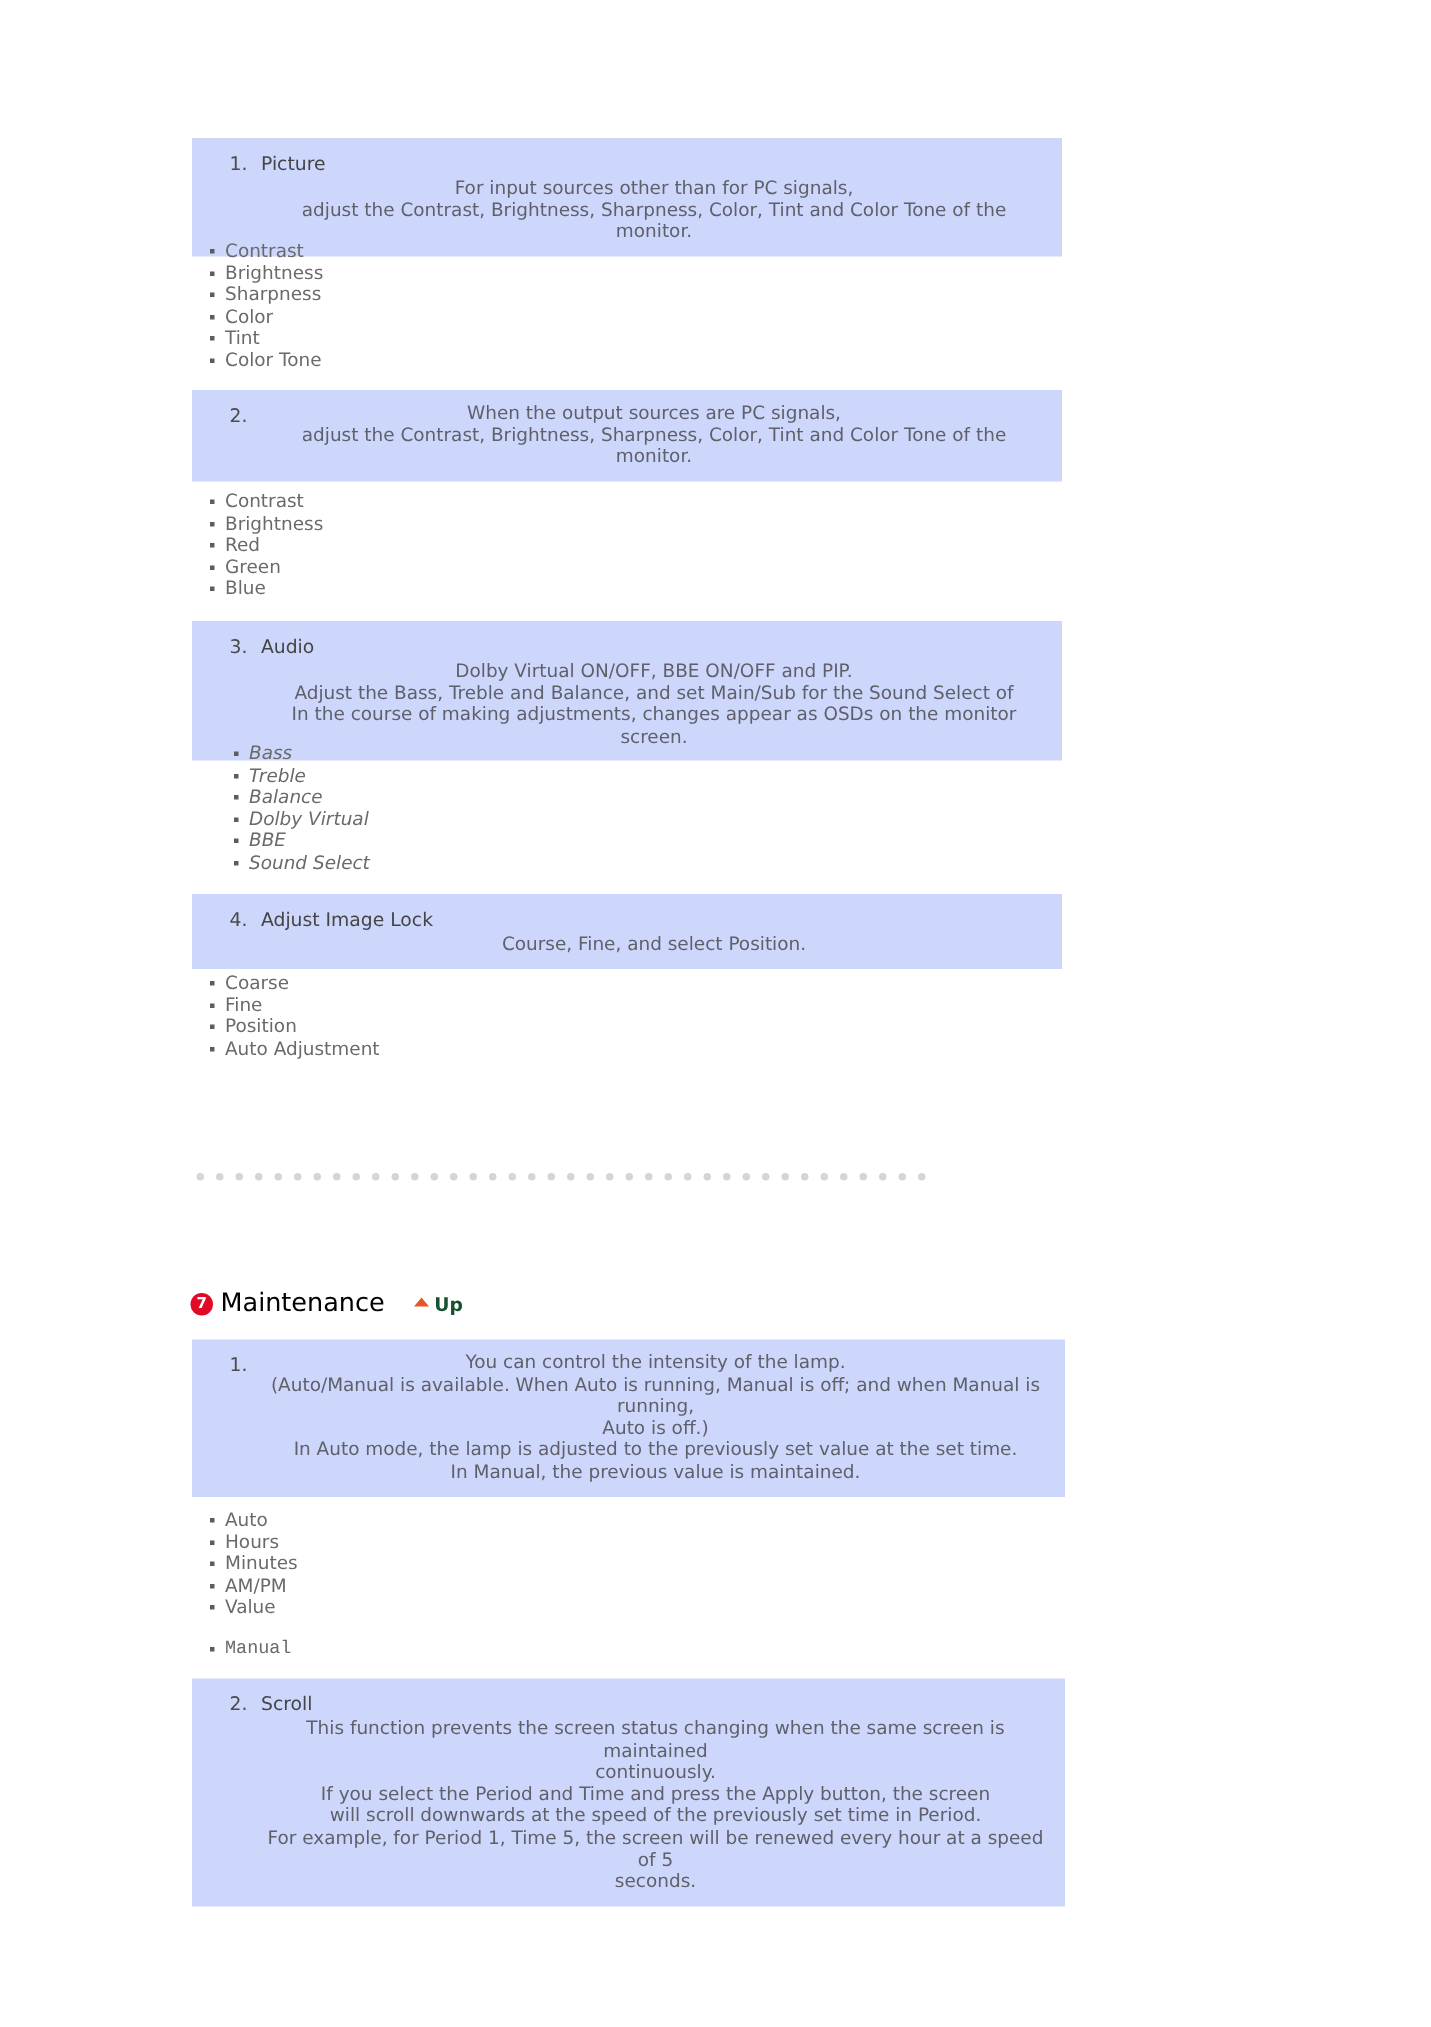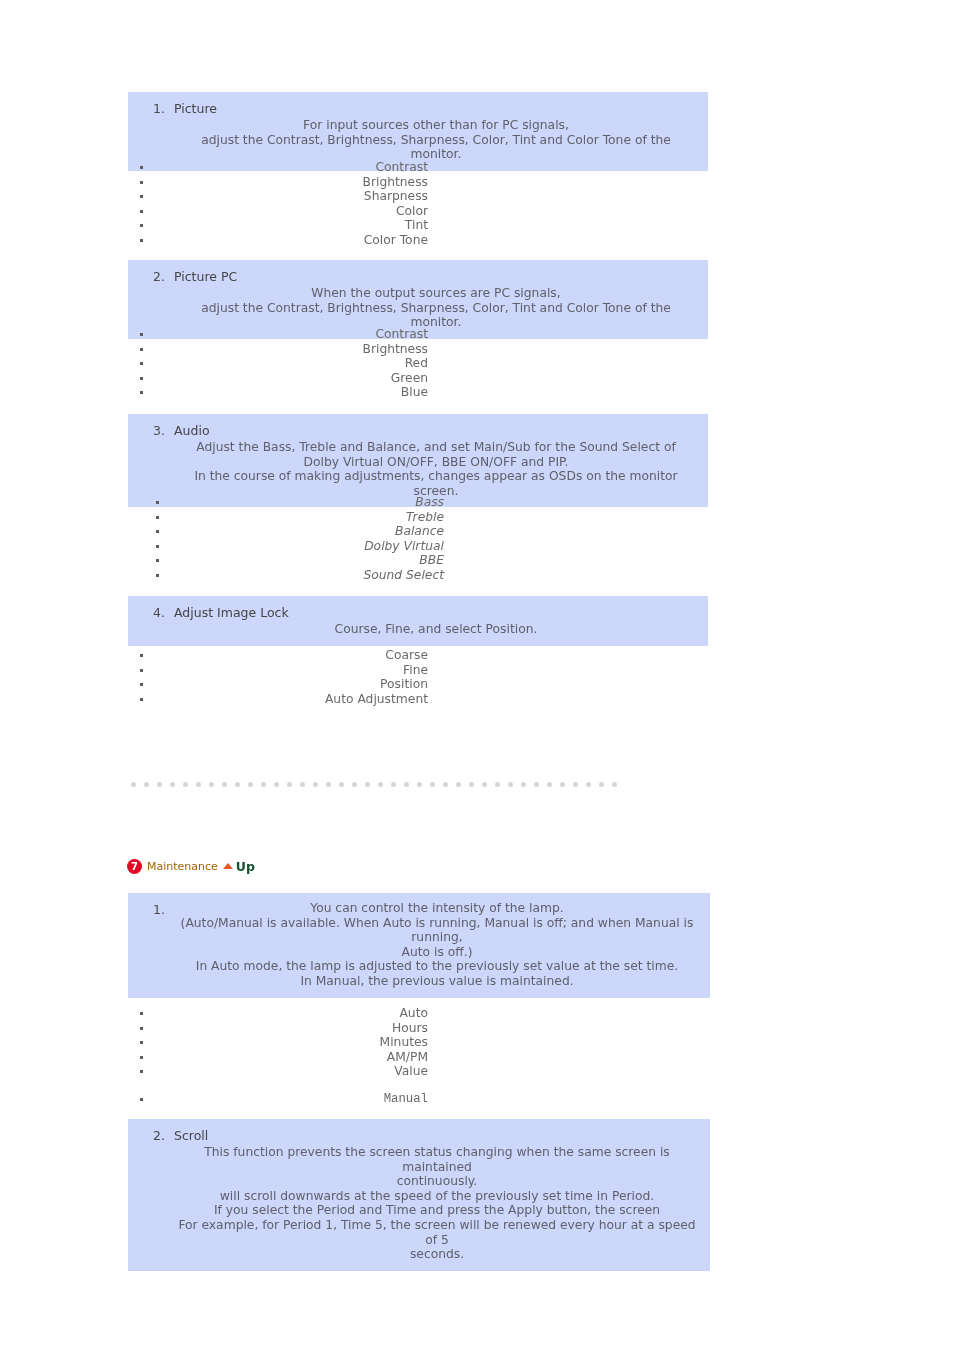--- a/index.html
+++ b/index.html
@@ -62,21 +62,20 @@
     white-space: pre-wrap;
     text-align: center;
   }
 
   
   .bullets {
     position: absolute;
     margin: 0;
     padding: 0;
     list-style: none;
-    text-align: right;
   }
   .bullets li {
     position: relative;
     font-size: 12.3px;
     line-height: 14.6px;
     color: #6a6a6a;
     padding-left: 22px;
   }
   .bullets li::before {
     content: "";
@@ -116,23 +115,23 @@
     background: #e00a26;
     color: #ffffff;
     font-size: 10px;
     font-weight: bold;
     line-height: 15px;
     text-align: center;
     display: inline-block;
     margin-right: 5px;
   }
   .section-title {
-    font-size: 11px;
-    color: #a16207;
-    margin-right: 5px;
+    font-size: 17px;
+    color: #000000;
+    margin-right: 20px;
   }
   .up-triangle {
     width: 0;
     height: 0;
     border-left: 5px solid transparent;
     border-right: 5px solid transparent;
     border-bottom: 6px solid #e5562a;
     display: inline-block;
     margin-right: 3px;
     position: relative;
@@ -166,42 +165,41 @@
     <li>Sharpness</li>
     <li>Color</li>
     <li>Tint</li>
     <li>Color Tone</li>
   </ul>
 
   <div class="panel" style="left:128px; top:260px; width:580px;">
     <div class="panel-row">
       <div class="panel-num">2.</div>
       <div class="panel-body">
-        <div class="panel-title">Picture PC</div>
         <div class="panel-line">When the output sources are PC signals,</div>
         <div class="panel-line">adjust the Contrast, Brightness, Sharpness, Color, Tint and Color Tone of the monitor.</div>
       </div>
     </div>
   </div>
 
   <ul class="bullets" style="left:128px; top:327px; width:300px;">
     <li>Contrast</li>
     <li>Brightness</li>
     <li>Red</li>
     <li>Green</li>
     <li>Blue</li>
   </ul>
 
   <div class="panel" style="left:128px; top:414px; width:580px;">
     <div class="panel-row">
       <div class="panel-num">3.</div>
       <div class="panel-body">
         <div class="panel-title">Audio</div>
+        <div class="panel-line">Dolby Virtual ON/OFF, BBE ON/OFF and PIP.</div>
         <div class="panel-line">Adjust the Bass, Treble and Balance, and set Main/Sub for the Sound Select of</div>
-        <div class="panel-line">Dolby Virtual ON/OFF, BBE ON/OFF and PIP.</div>
         <div class="panel-line">In the course of making adjustments, changes appear as OSDs on the monitor screen.</div>
       </div>
     </div>
   </div>
 
   <ul class="bullets" style="left:144px; top:495px; width:300px;font-style:italic;">
     <li>Bass</li>
     <li>Treble</li>
     <li>Balance</li>
     <li>Dolby Virtual</li>
@@ -299,21 +297,21 @@
     <li>Manual</li>
   </ul>
 
   <div class="panel" style="left:128px; top:1119px; width:582px;">
     <div class="panel-row">
       <div class="panel-num">2.</div>
       <div class="panel-body">
         <div class="panel-title">Scroll</div>
         <div class="panel-line">This function prevents the screen status changing when the same screen is maintained
 continuously.</div>
+        <div class="panel-line">If you select the Period and Time and press the Apply button, the screen</div>
         <div class="panel-line">will scroll downwards at the speed of the previously set time in Period.</div>
-        <div class="panel-line">If you select the Period and Time and press the Apply button, the screen</div>
         <div class="panel-line">For example, for Period 1, Time 5, the screen will be renewed every hour at a speed of 5
 seconds.</div>
       </div>
     </div>
   </div>
 
 </div>
 
 </body></html>

